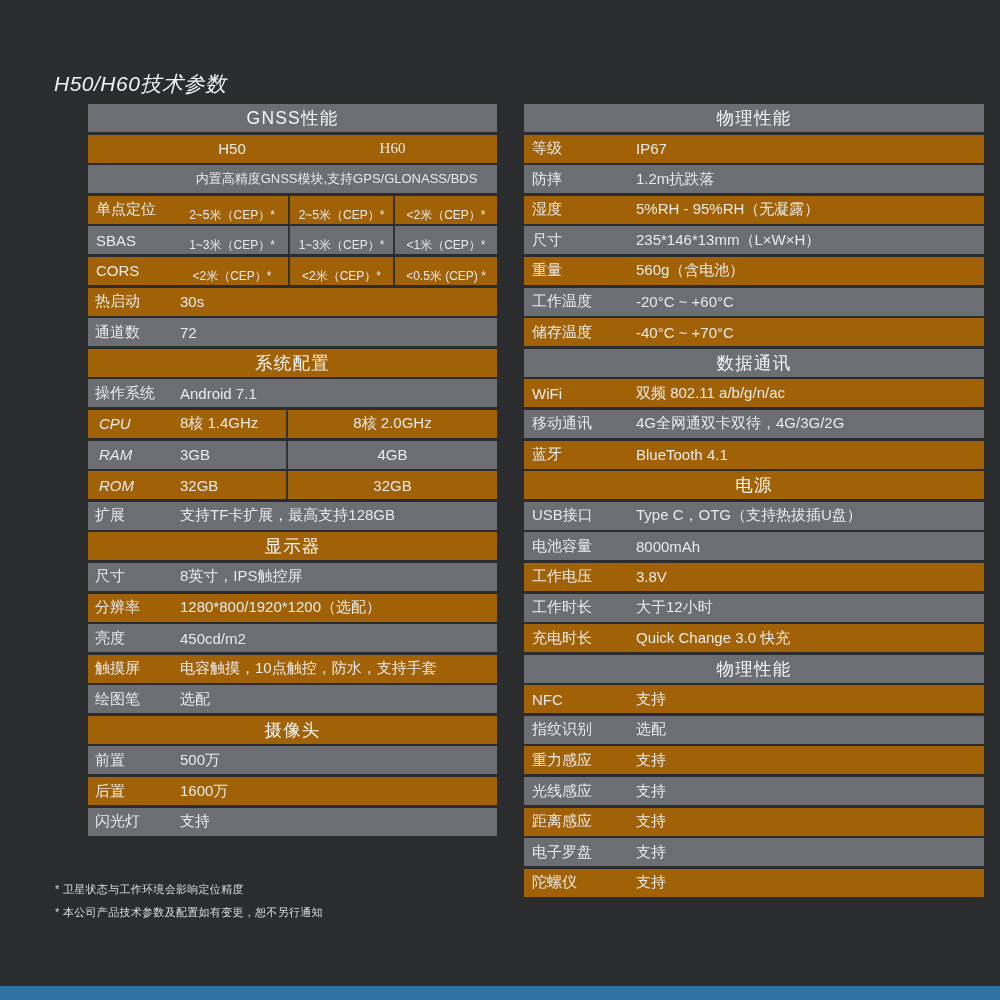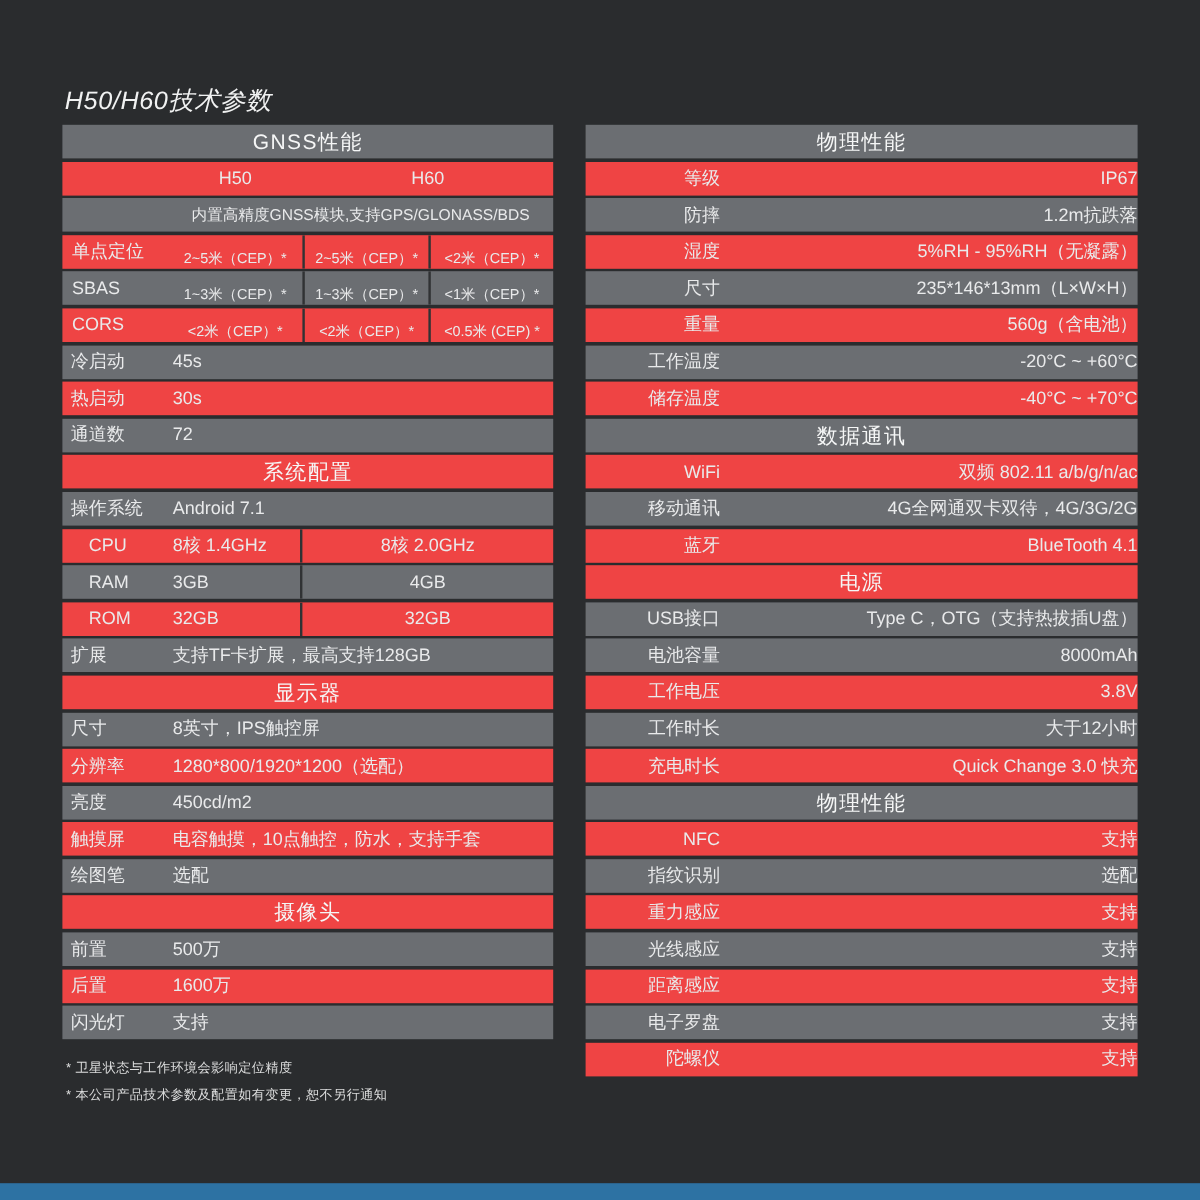--- a/index.html
+++ b/index.html
@@ -18,69 +18,70 @@
     color: #f1f2f2;
     letter-spacing: 0.5px;
     font-style: italic;
   }
   .spec-table {
     position: absolute;
     top: 104px;
     display: flex;
     flex-direction: column;
     gap: 2.6px;
+    margin-left: 36px;
   }
   #left-table  { left: 52px;  width: 409px; }
-  #right-table { left: 488px; width: 460px; text-align: right; }
+  #right-table { left: 488px; width: 460px; }
 
   .row {
     flex: 0 0 28px;
     height: 28px;
     display: flex;
     align-items: center;
     color: #e9eaeb;
     font-size: 15px;
     white-space: nowrap;
     overflow: hidden;
   }
   .row.light { background: #6b6e72; }
-  .row.dark  { background: #ef4444; }
+  .row.dark  { background: #a16207; }
 
   .row.header {
     justify-content: center;
     font-size: 17.5px;
     color: #f5f6f6;
     letter-spacing: 1.2px;
   }
 
   .kv .label { flex: 0 0 92px; padding-left: 7px; }
   #right-table .kv .label { flex: 0 0 112px; padding-left: 8px; }
   .kv .value { flex: 1; }
 
   .kv2 .c1 {
     flex: 0 0 200px; height: 100%;
     display: flex; align-items: center;
     border-right: 2px solid #303234;
   }
-  .kv2 .c1 .label { flex: 0 0 92px; padding-left: 22px; }
+  .kv2 .c1 .label { flex: 0 0 92px; padding-left: 11px; font-style: italic; }
   .kv2 .c2 { flex: 1; display: flex; align-items: center; justify-content: center; }
 
   .kv3 .label { flex: 0 0 88px; padding-left: 8px; font-size: 15px; }
   .kv3 .cell {
     height: 100%;
     display: flex; align-items: flex-end; justify-content: center;
     font-size: 12px;
   }
   .kv3 .c1 { flex: 0 0 112px; }
   .kv3 .c2 { flex: 0 0 105px; border-left: 2px solid #303234; }
   .kv3 .c3 { flex: 1;         border-left: 2px solid #303234; }
 
   .models .spacer { flex: 0 0 88px; height: 100%; }
   .models .m1 { flex: 0 0 112px; text-align: center; }
-  .models .m2 { flex: 1; text-align: center; }
+  .models .m2 { flex: 1; text-align: center; font-family: Liberation Serif, serif; }
 
   .note { justify-content: center; padding-left: 88px; font-size: 13px; text-align: center; }
 
   .footnote {
     position: absolute;
     left: 55px;
     font-size: 11px;
     color: #dcdddd;
     letter-spacing: 0.3px;
   }
@@ -140,24 +141,20 @@
       <div class="cell c1">
         <span>&lt;2米（CEP）*</span>
       </div>
       <div class="cell c2">
         <span>&lt;2米（CEP）*</span>
       </div>
       <div class="cell c3">
         <span>&lt;0.5米 (CEP) *</span>
       </div>
     </div>
-    <div class="row light kv">
-      <span class="label">冷启动</span>
-      <span class="value">45s</span>
-    </div>
     <div class="row dark kv">
       <span class="label">热启动</span>
       <span class="value">30s</span>
     </div>
     <div class="row light kv">
       <span class="label">通道数</span>
       <span class="value">72</span>
     </div>
     <div class="row dark header">
       <span>系统配置</span>

